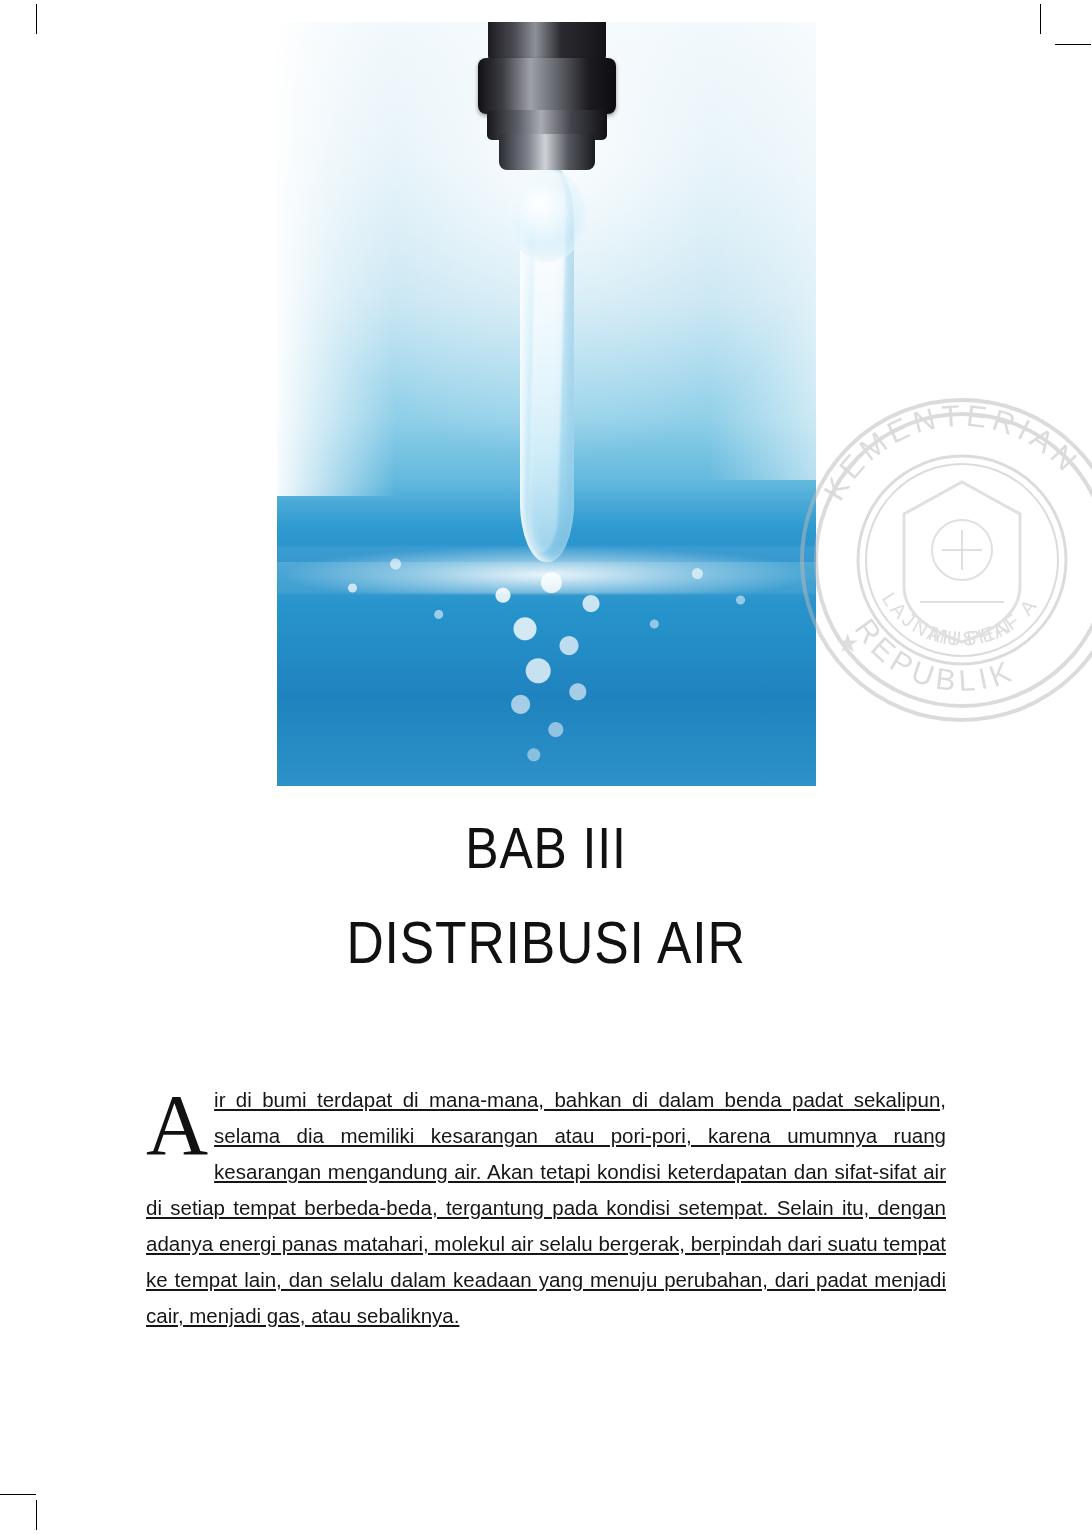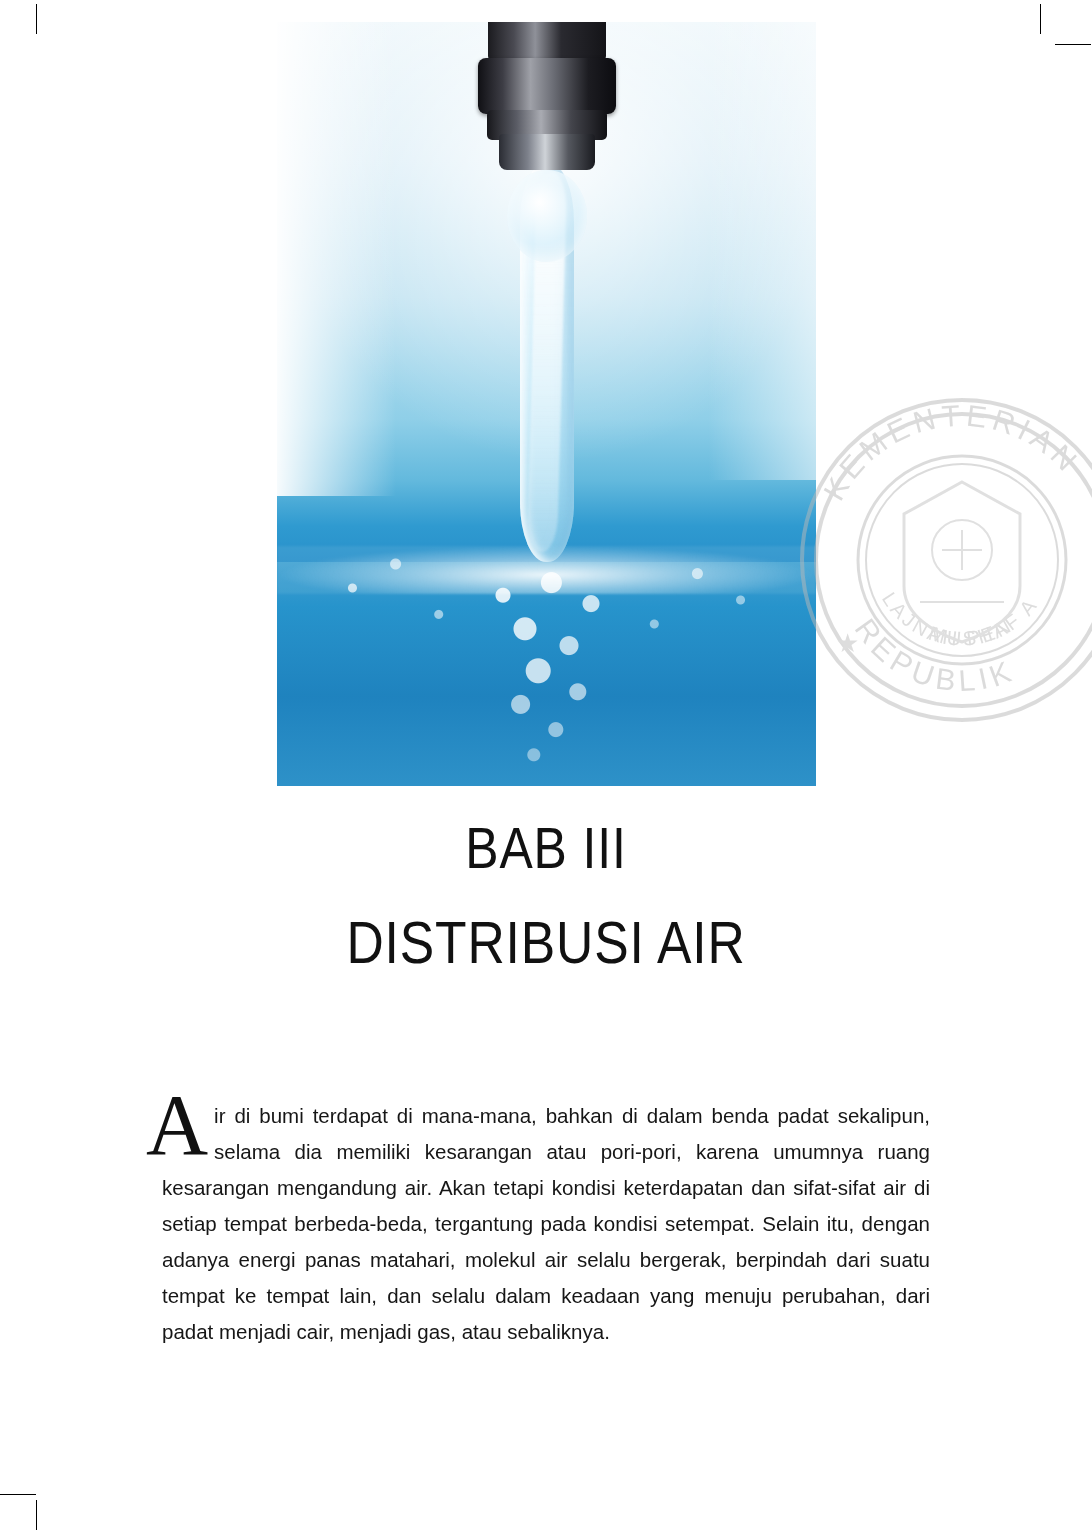--- a/index.html
+++ b/index.html
@@ -192,21 +192,21 @@
   .body-block {
     position: absolute;
     left: 146px;
     top: 1082px;
     width: 800px;
     font-size: 20.5px;
     line-height: 36px;
     text-align: justify;
     color: #161616;
   }
-  .body-block p { margin: 16px; }
+  .body-block p { margin: 0; text-decoration: underline; }
   .dropcap {
     float: left;
     font-family: "Liberation Serif", serif;
     font-size: 86px;
     line-height: 74px;
     padding: 4px 6px 0 0;
     margin-top: 2px;
     font-weight: 400;
     color: #111;
   }

